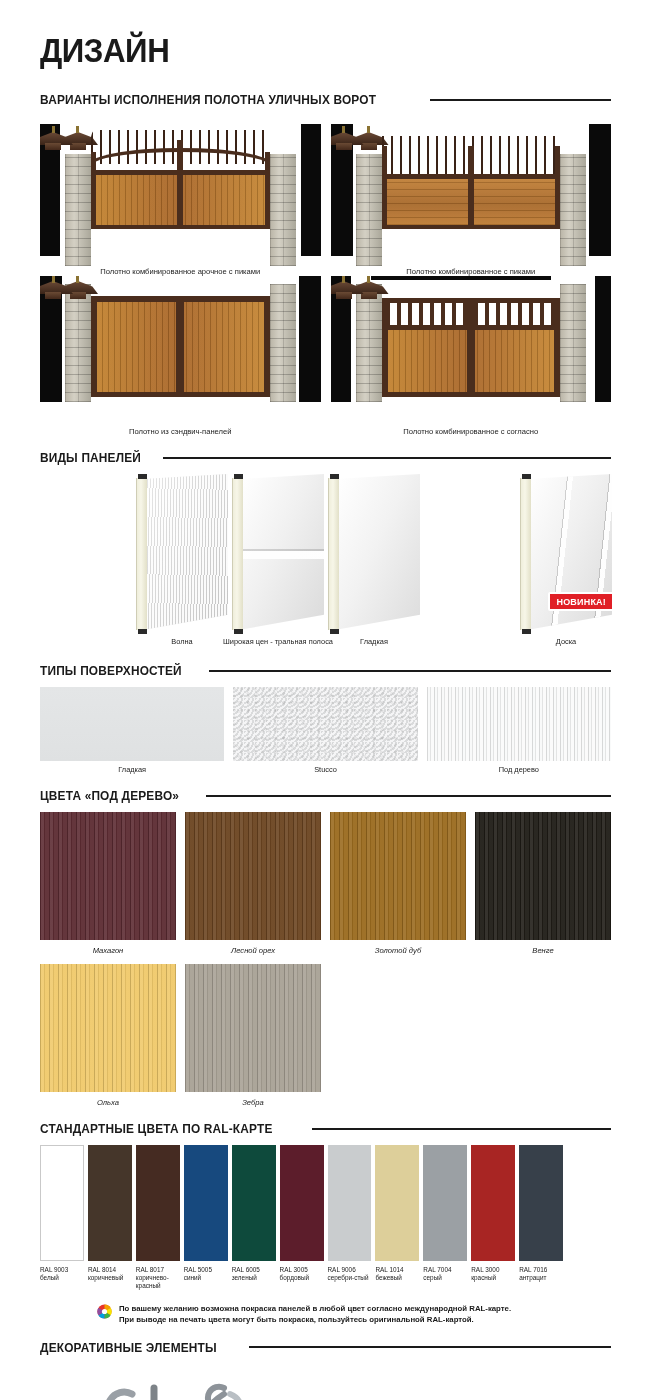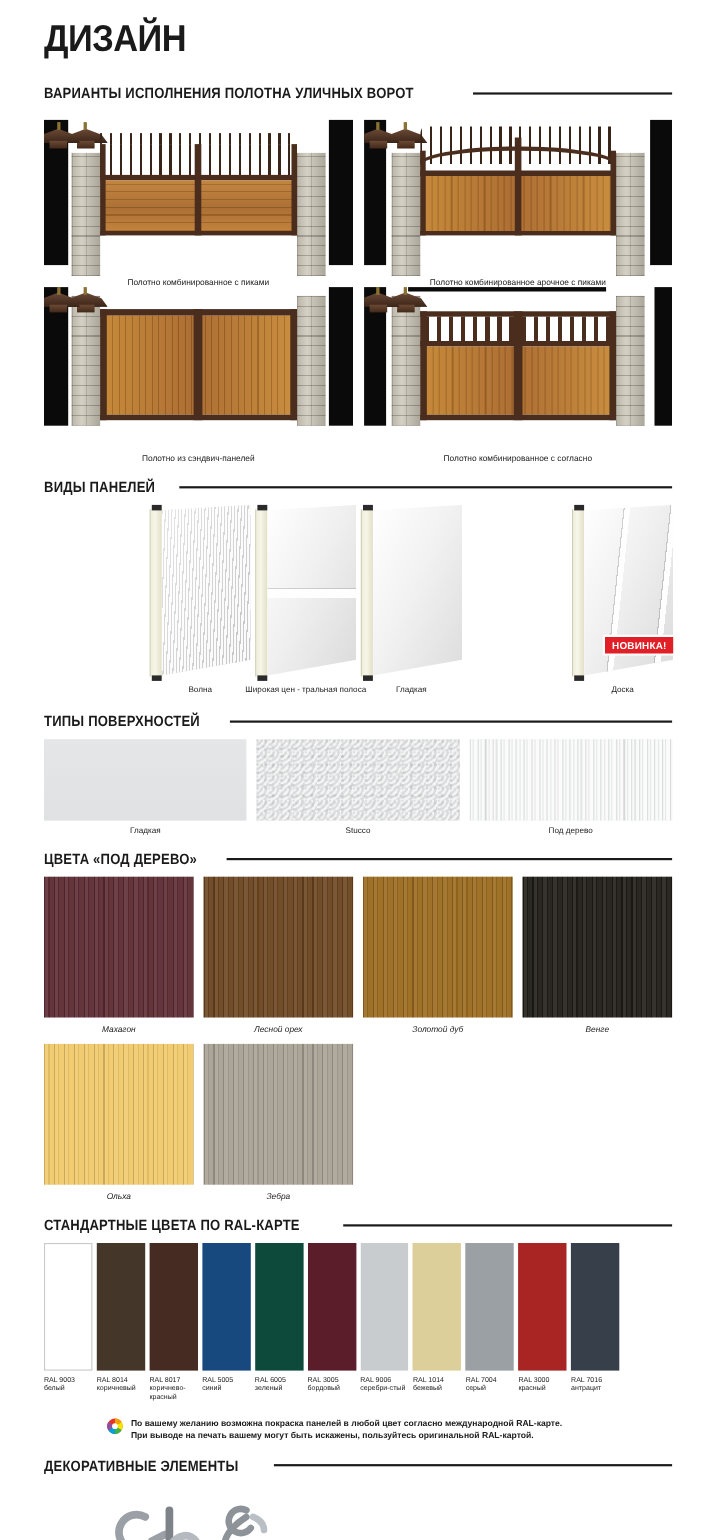--- a/index.html
+++ b/index.html
@@ -4,21 +4,21 @@
 <style>
   * { box-sizing: border-box; margin: 0; padding: 0; }
   body {
     width: 651px; height: 1400px;
     background: #ffffff;
     font-family: "Liberation Sans", sans-serif;
     color: #1a1a1a;
     overflow: hidden;
     position: relative;
   }
-  .page { position: relative; width: 651px; height: 1400px; padding: 0 40px; }
+  .page { position: relative; width: 651px; height: 1400px; padding: 15px 40px; }
 
   
   .page-title {
     font-size: 34px;
     font-weight: bold;
     letter-spacing: -0.5px;
     padding-top: 16px;
     padding-bottom: 8px;
     transform: scaleX(0.92);
     transform-origin: left center;
@@ -137,48 +137,20 @@
 
   <div class="sec-head">
     <span class="txt">ВАРИАНТЫ ИСПОЛНЕНИЯ ПОЛОТНА УЛИЧНЫХ ВОРОТ</span>
     <span class="rule"></span>
   </div>
 
   <div class="gate-grid">
 
     <div class="gate-cell">
       <div class="gate-canvas">
-        <div class="blk" style="left:0;top:8px;width:22px;height:132px;"></div>
-        <div class="blk" style="right:0;top:8px;width:22px;height:132px;"></div>
-        <div class="pillar" style="left:25px;height:112px;"></div>
-        <div class="pillar" style="right:25px;height:112px;"></div>
-        <div class="cap-roof" style="left:18px;top:16px;"></div>
-        <div class="cap-neck" style="left:30px;top:27px;"></div>
-        <div class="cap-fin" style="left:36px;top:10px;"></div>
-        <div class="cap-roof" style="right:18px;top:16px;"></div>
-        <div class="cap-neck" style="right:30px;top:27px;"></div>
-        <div class="cap-fin" style="right:36px;top:10px;"></div>
-
-        <div style="position:absolute;left:51px;right:51px;top:20px;height:10px;
-             background:repeating-linear-gradient(90deg,#3a2317 0 2px,rgba(0,0,0,0) 2px 9px);"></div>
-
-        <div style="position:absolute;left:51px;right:51px;top:30px;height:30px;
-             background:repeating-linear-gradient(90deg,#3a2317 0 2px,rgba(0,0,0,0) 2px 9px);"></div>
-        <div class="frame" style="left:51px;right:51px;top:58px;height:5px;"></div>
-        <div class="panelwood-h" style="position:absolute;left:55px;right:55px;top:63px;height:46px;"></div>
-        <div class="frame" style="left:51px;right:51px;top:109px;height:4px;"></div>
-        <div class="frame" style="left:51px;width:5px;top:30px;height:83px;"></div>
-        <div class="frame" style="right:51px;width:5px;top:30px;height:83px;"></div>
-        <div class="frame" style="left:50%;margin-left:-3px;width:6px;top:30px;height:83px;"></div>
-      </div>
-      <div class="gate-cap">Полотно комбинированное с пиками</div>
-    </div>
-
-    <div class="gate-cell">
-      <div class="gate-canvas">
         <div class="blk" style="left:0;top:8px;width:20px;height:132px;"></div>
         <div class="blk" style="right:0;top:8px;width:20px;height:132px;"></div>
         <div class="pillar" style="left:25px;height:112px;"></div>
         <div class="pillar" style="right:25px;height:112px;"></div>
         <div class="cap-roof" style="left:18px;top:16px;"></div>
         <div class="cap-neck" style="left:30px;top:27px;"></div>
         <div class="cap-fin" style="left:36px;top:10px;"></div>
         <div class="cap-roof" style="right:18px;top:16px;"></div>
         <div class="cap-neck" style="right:30px;top:27px;"></div>
         <div class="cap-fin" style="right:36px;top:10px;"></div>
@@ -190,20 +162,48 @@
           <div style="position:absolute;left:-4px;right:-4px;top:2px;height:36px;border:4px solid #4a2d1d;border-radius:50% 50% 0 0;border-bottom:none;"></div>
         </div>
         <div class="frame" style="left:51px;right:51px;top:54px;height:5px;"></div>
         <div class="panelwood-v" style="position:absolute;left:55px;right:55px;top:59px;height:50px;"></div>
         <div class="frame" style="left:51px;right:51px;top:109px;height:4px;"></div>
         <div class="frame" style="left:51px;width:5px;top:36px;height:77px;"></div>
         <div class="frame" style="right:51px;width:5px;top:36px;height:77px;"></div>
         <div class="frame" style="left:50%;margin-left:-3px;width:6px;top:24px;height:89px;"></div>
       </div>
       <div class="gate-cap">Полотно комбинированное арочное с пиками</div>
+    </div>
+
+    <div class="gate-cell">
+      <div class="gate-canvas">
+        <div class="blk" style="left:0;top:8px;width:22px;height:132px;"></div>
+        <div class="blk" style="right:0;top:8px;width:22px;height:132px;"></div>
+        <div class="pillar" style="left:25px;height:112px;"></div>
+        <div class="pillar" style="right:25px;height:112px;"></div>
+        <div class="cap-roof" style="left:18px;top:16px;"></div>
+        <div class="cap-neck" style="left:30px;top:27px;"></div>
+        <div class="cap-fin" style="left:36px;top:10px;"></div>
+        <div class="cap-roof" style="right:18px;top:16px;"></div>
+        <div class="cap-neck" style="right:30px;top:27px;"></div>
+        <div class="cap-fin" style="right:36px;top:10px;"></div>
+
+        <div style="position:absolute;left:51px;right:51px;top:20px;height:10px;
+             background:repeating-linear-gradient(90deg,#3a2317 0 2px,rgba(0,0,0,0) 2px 9px);"></div>
+
+        <div style="position:absolute;left:51px;right:51px;top:30px;height:30px;
+             background:repeating-linear-gradient(90deg,#3a2317 0 2px,rgba(0,0,0,0) 2px 9px);"></div>
+        <div class="frame" style="left:51px;right:51px;top:58px;height:5px;"></div>
+        <div class="panelwood-h" style="position:absolute;left:55px;right:55px;top:63px;height:46px;"></div>
+        <div class="frame" style="left:51px;right:51px;top:109px;height:4px;"></div>
+        <div class="frame" style="left:51px;width:5px;top:30px;height:83px;"></div>
+        <div class="frame" style="right:51px;width:5px;top:30px;height:83px;"></div>
+        <div class="frame" style="left:50%;margin-left:-3px;width:6px;top:30px;height:83px;"></div>
+      </div>
+      <div class="gate-cap">Полотно комбинированное с пиками</div>
     </div>
 
     <div class="gate-cell">
       <div class="gate-canvas">
         <div class="blk" style="left:0;top:0;width:22px;height:126px;"></div>
         <div class="blk" style="right:0;top:0;width:22px;height:126px;"></div>
         <div class="pillar" style="left:25px;height:118px;top:8px;"></div>
         <div class="pillar" style="right:25px;height:118px;top:8px;"></div>
         <div class="cap-roof" style="left:18px;top:5px;"></div>
         <div class="cap-neck" style="left:30px;top:16px;"></div>
@@ -418,21 +418,21 @@
         <path d="M16 16 L16 1 A15 15 0 0 1 29 8 Z" fill="#f3a000"></path>
         <path d="M16 16 L29 8 A15 15 0 0 1 29 24 Z" fill="#f6e500"></path>
         <path d="M16 16 L29 24 A15 15 0 0 1 16 31 Z" fill="#3ab54a"></path>
         <path d="M16 16 L16 31 A15 15 0 0 1 3 24 Z" fill="#00a0e0"></path>
         <path d="M16 16 L3 24 A15 15 0 0 1 3 8 Z" fill="#8f4ea0"></path>
         <circle cx="16" cy="16" r="5.5" fill="#ffffff"></circle>
       </svg>
     </span>
     <span class="note-txt">
       <span>По вашему желанию возможна покраска панелей в любой цвет согласно международной RAL-карте.</span><br>
-      <span>При выводе на печать вашему могут быть искажены, пользуйтесь оригинальной RAL-картой.</span>
+      <span>При выводе на печать цвета могут быть покраска, пользуйтесь оригинальной RAL-картой.</span>
     </span>
   </div>
 
   <div class="sec-head">
     <span class="txt">ДЕКОРАТИВНЫЕ ЭЛЕМЕНТЫ</span>
     <span class="rule"></span>
   </div>
   <div class="deco-row">
 
     <div class="deco-item" style="left:92px;width:120px;">

